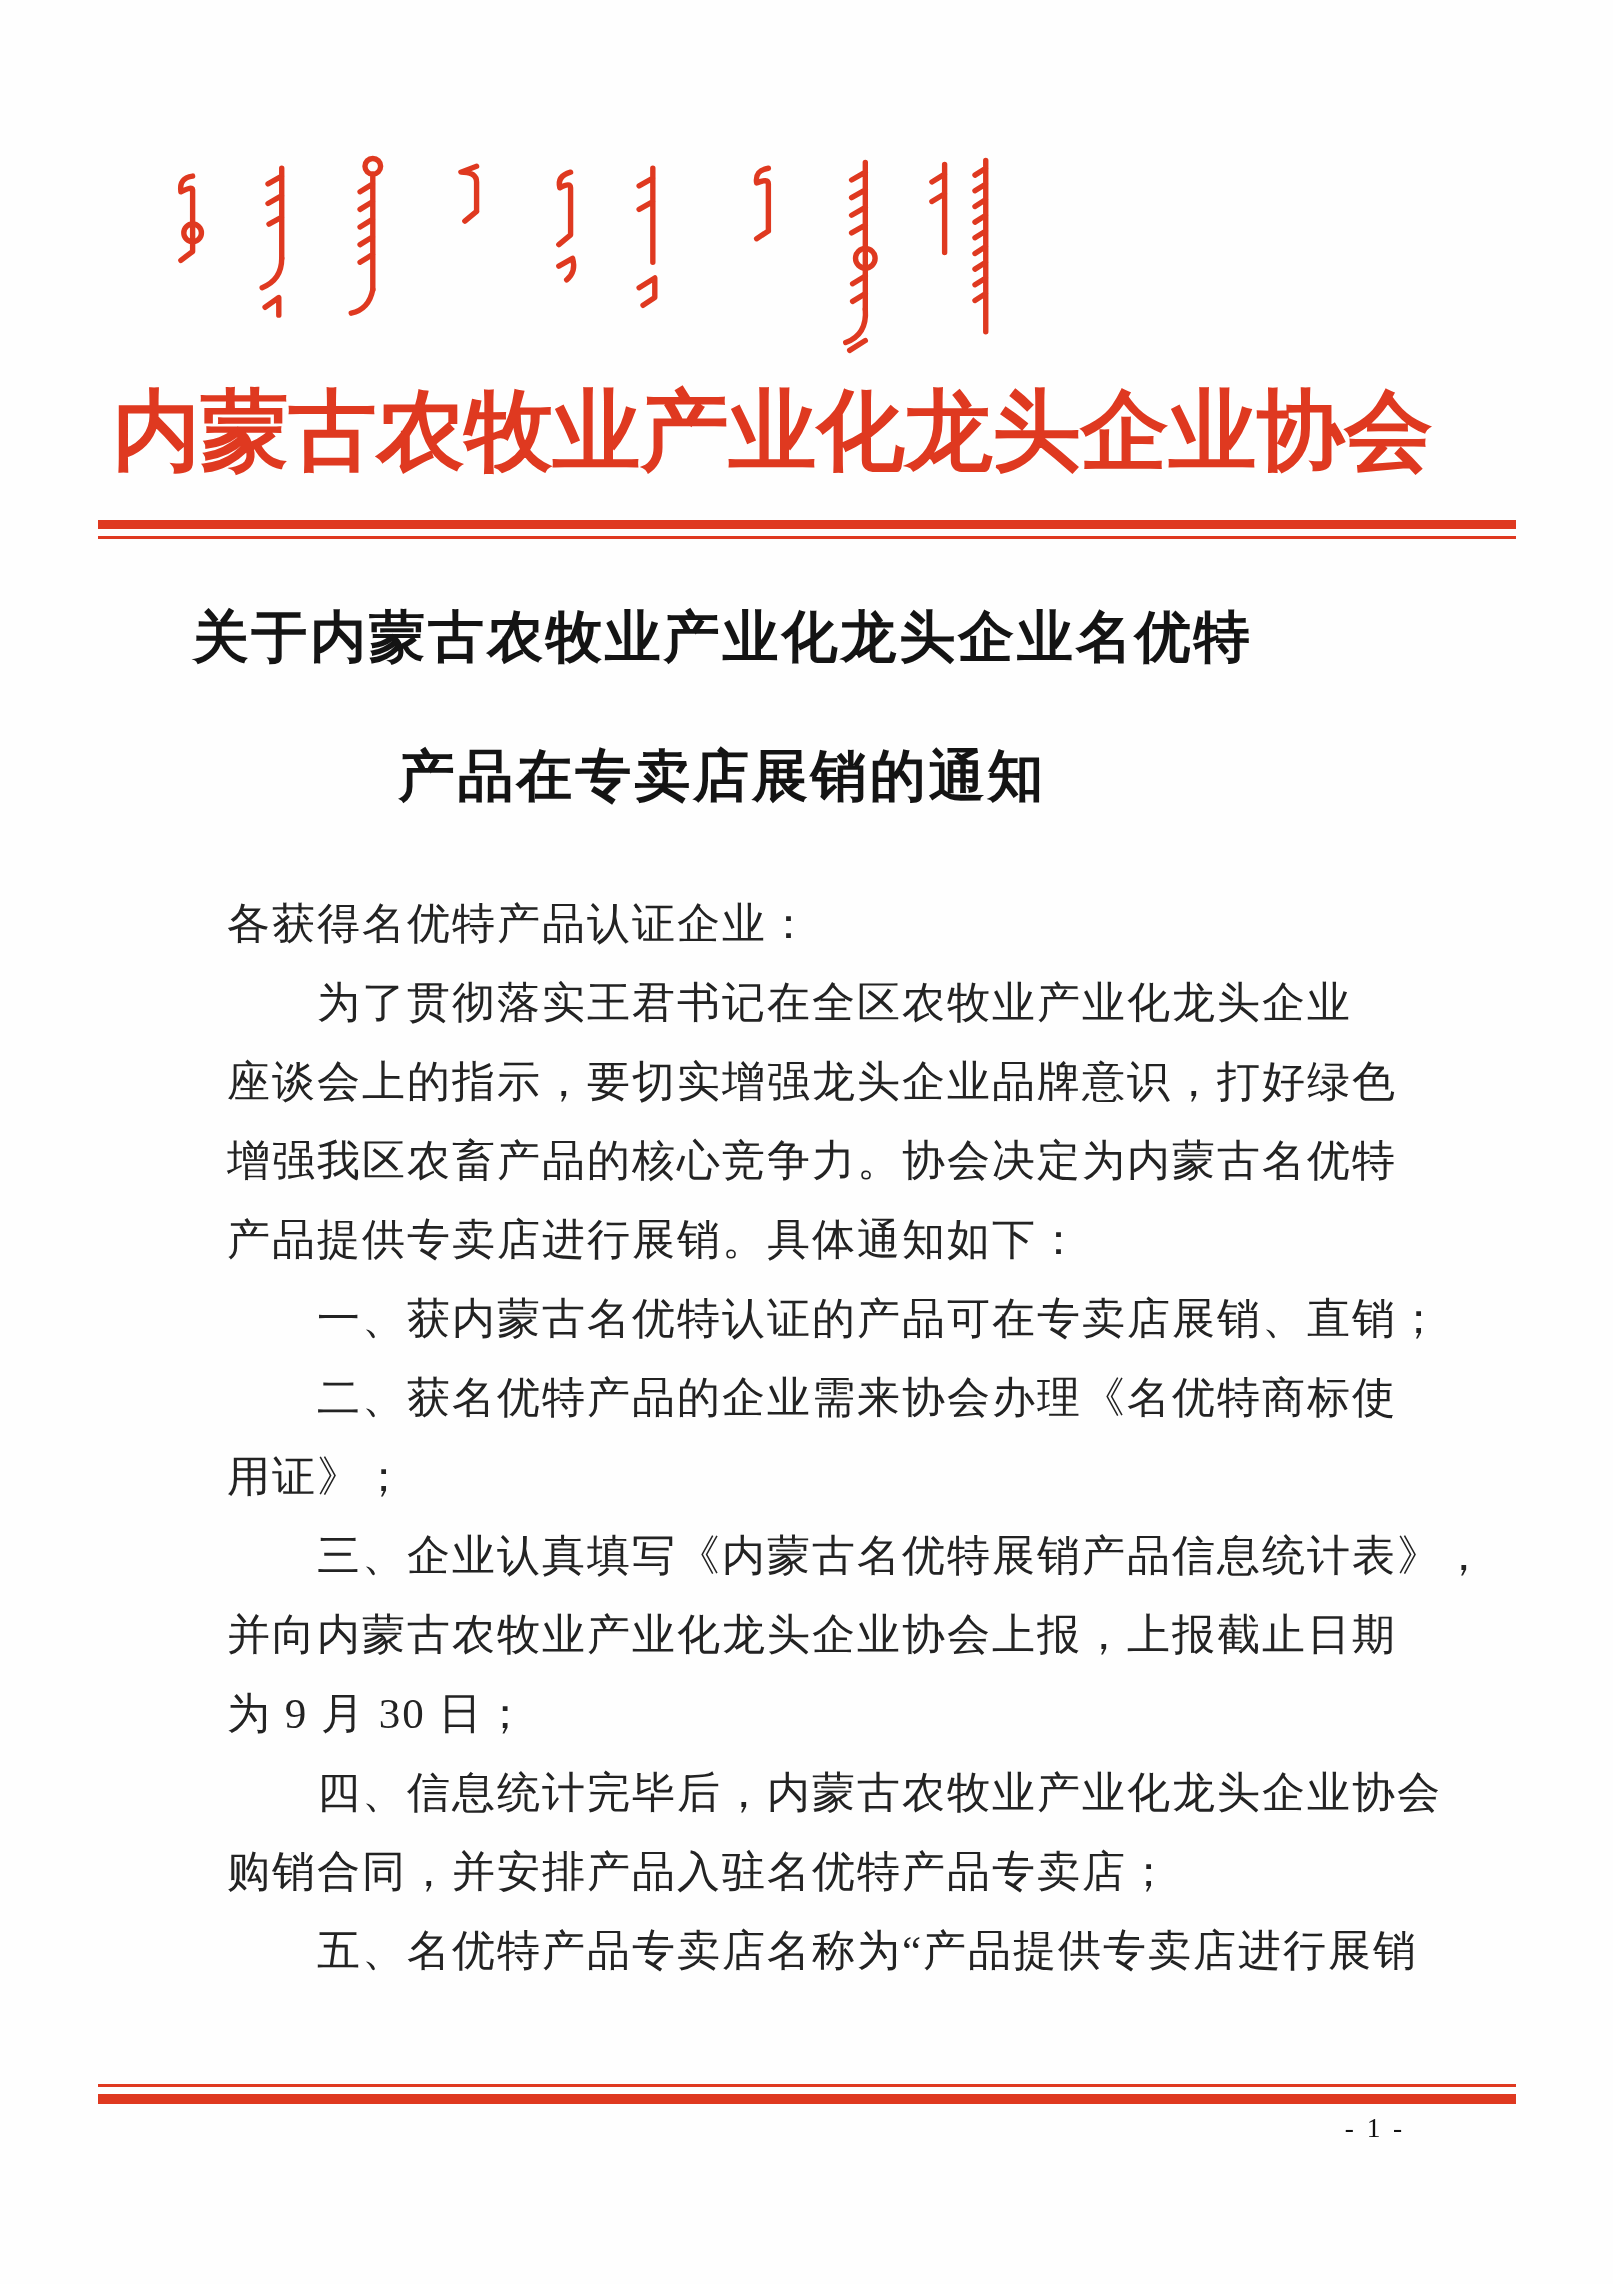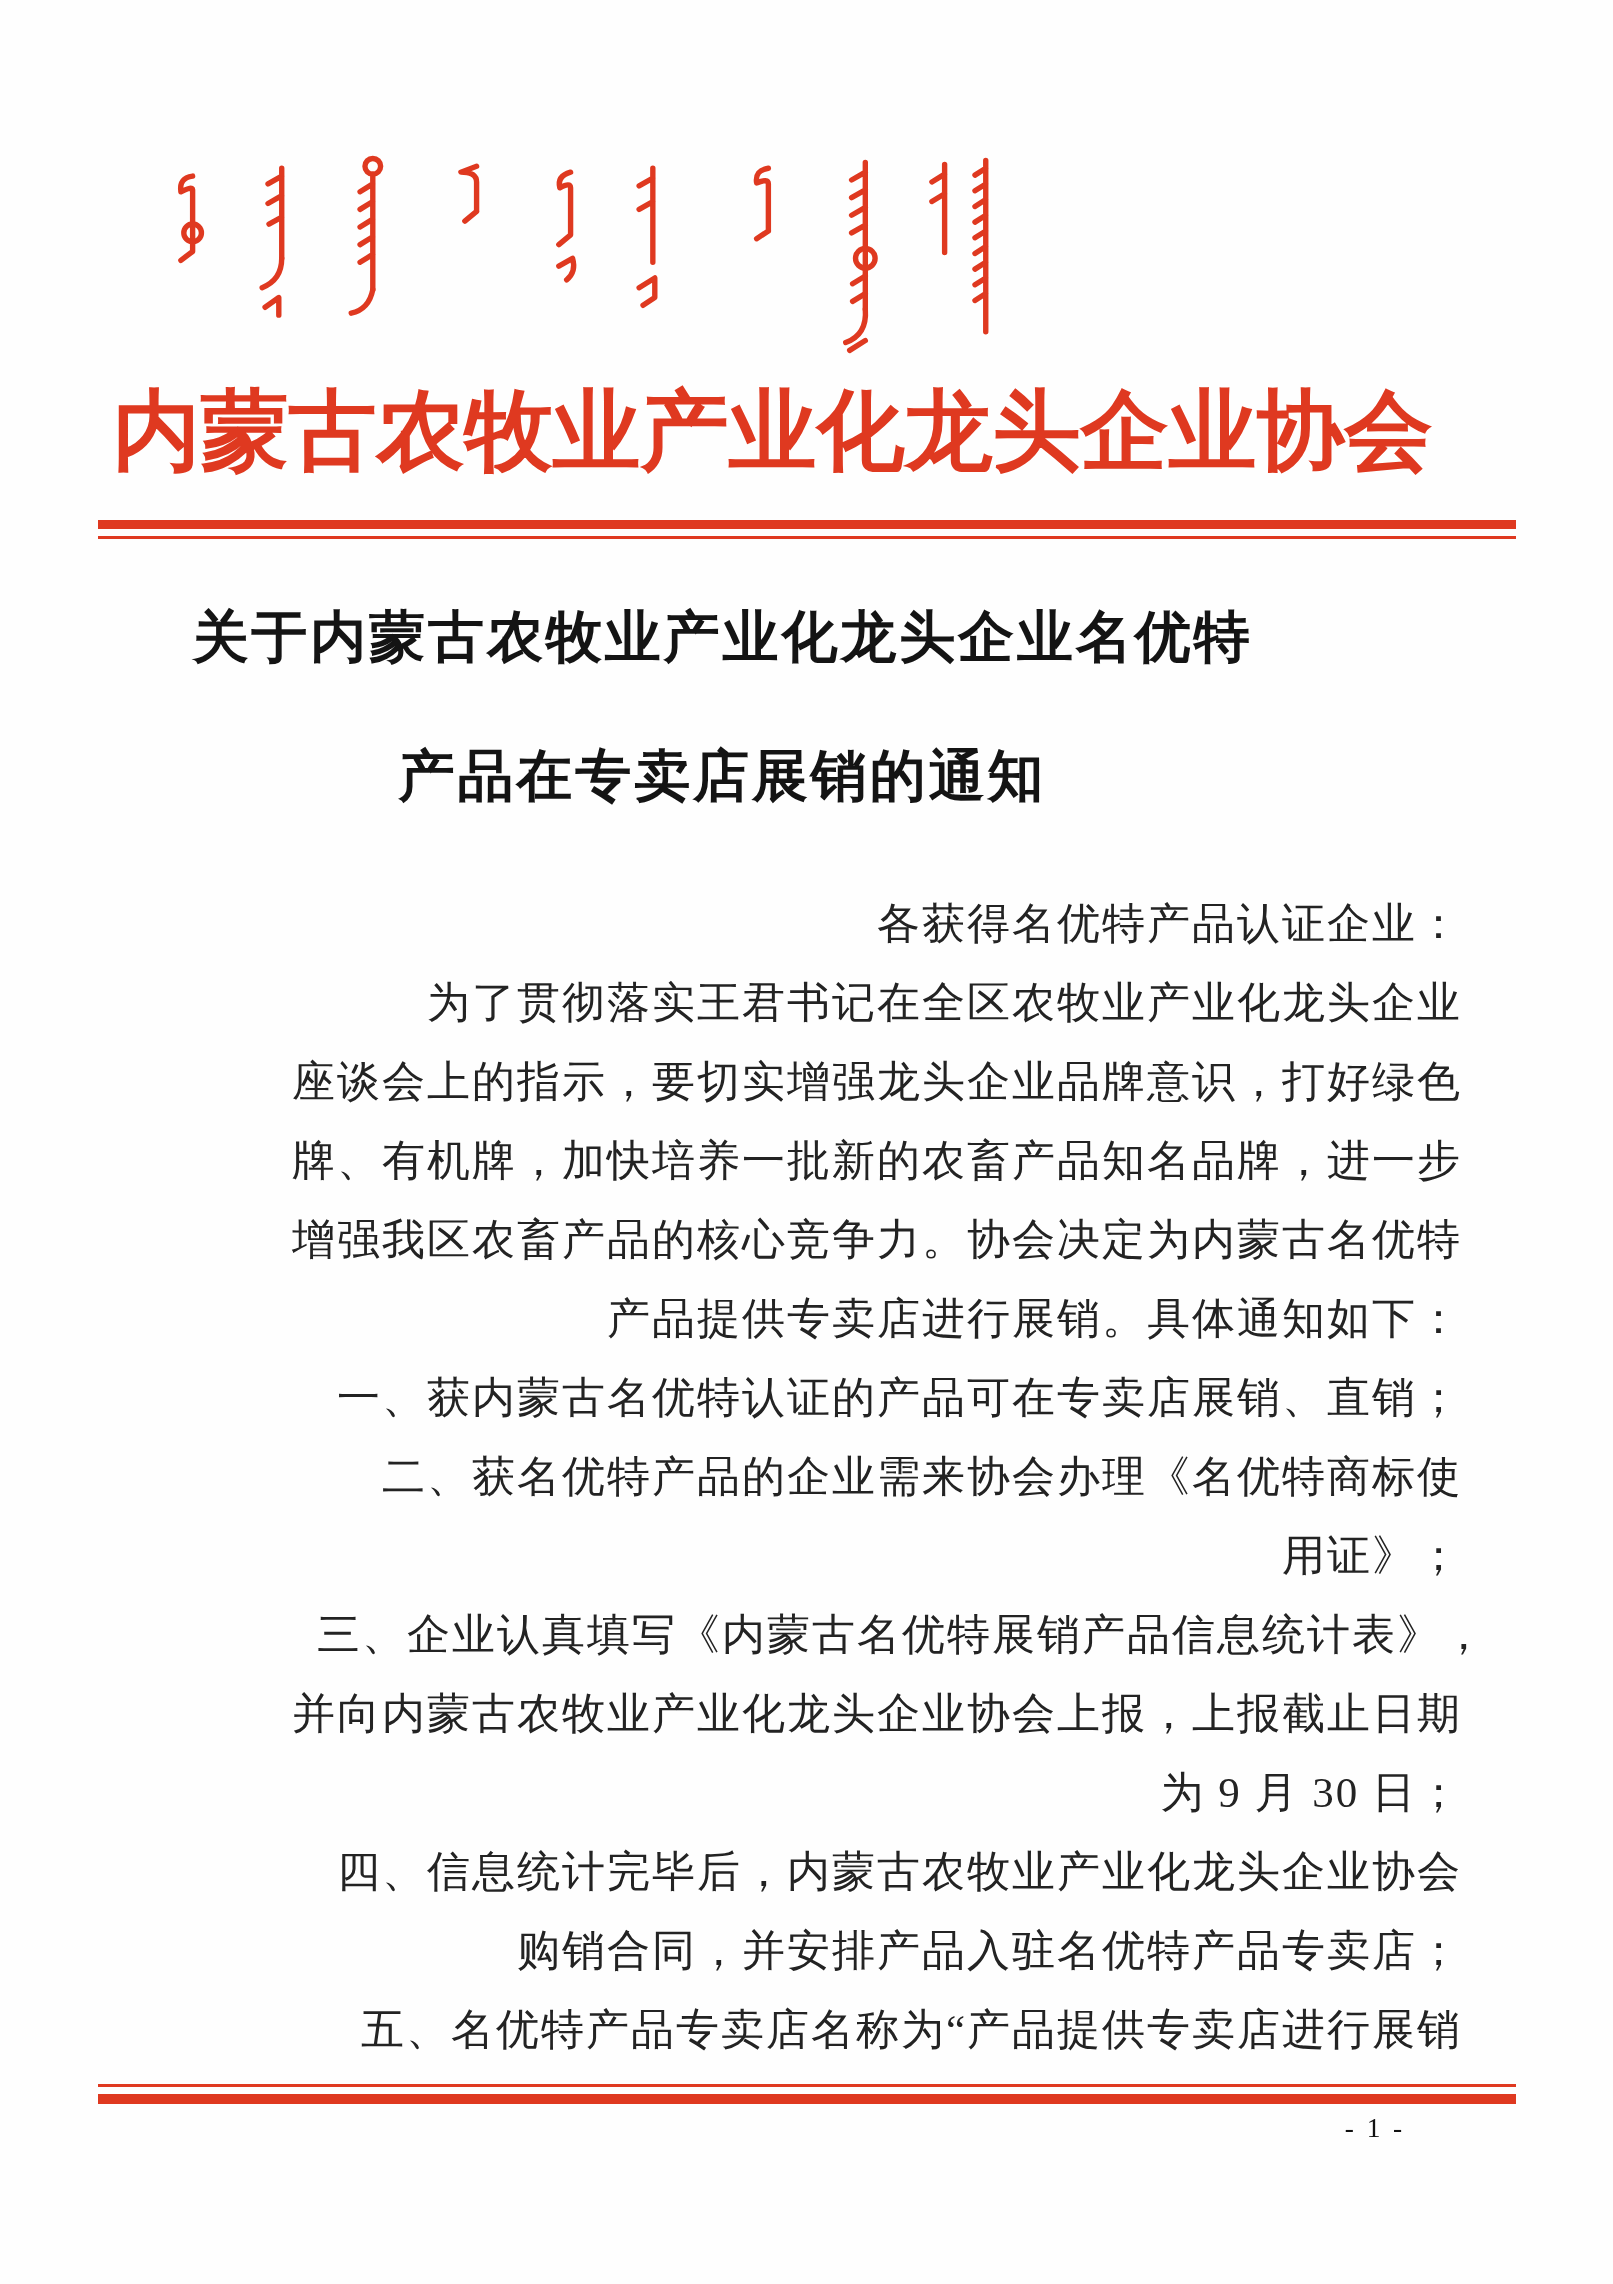--- a/index.html
+++ b/index.html
@@ -21,21 +21,21 @@
   .doc-title{
     position:absolute;left:0;width:1445px;text-align:center;font-weight:bold;
     color:#141414;font-size:56px;letter-spacing:2.9px;white-space:nowrap;
   }
   .dt1{top:600px;}
   .dt2{top:739px;}
   .body-text{
     position:absolute;left:227px;top:884px;width:1235px;
     font-size:43px;line-height:79px;color:#232323;letter-spacing:2px;
   }
-  .line{white-space:nowrap;height:79px;text-align:right;}
+  .line{white-space:nowrap;height:79px;}
   .indent{padding-left:90px;}
   .pagenum{
     position:absolute;top:2113px;right:208px;font-size:27.4px;color:#111111;
     letter-spacing:2.9px;font-family:"Liberation Serif","DejaVu Serif",serif;
   }
 </style>
 </head>
 <body>
 
 <div class="page">
@@ -81,21 +81,20 @@
   <div class="rule rule-a"></div>
   <div class="rule rule-b"></div>
 
   <div class="doc-title dt1">关于内蒙古农牧业产业化龙头企业名优特</div>
   <div class="doc-title dt2">产品在专卖店展销的通知</div>
 
   <div class="body-text">
     <div class="line">各获得名优特产品认证企业：</div>
     <div class="line indent">为了贯彻落实王君书记在全区农牧业产业化龙头企业</div>
     <div class="line">座谈会上的指示，要切实增强龙头企业品牌意识，打好绿色</div>
-    <div class="line">牌、有机牌，加快培养一批新的农畜产品知名品牌，进一步</div>
     <div class="line">增强我区农畜产品的核心竞争力。协会决定为内蒙古名优特</div>
     <div class="line">产品提供专卖店进行展销。具体通知如下：</div>
     <div class="line indent">一、获内蒙古名优特认证的产品可在专卖店展销、直销；</div>
     <div class="line indent">二、获名优特产品的企业需来协会办理《名优特商标使</div>
     <div class="line">用证》；</div>
     <div class="line indent">三、企业认真填写《内蒙古名优特展销产品信息统计表》，</div>
     <div class="line">并向内蒙古农牧业产业化龙头企业协会上报，上报截止日期</div>
     <div class="line">为 9 月 30 日；</div>
     <div class="line indent">四、信息统计完毕后，内蒙古农牧业产业化龙头企业协会</div>
     <div class="line">购销合同，并安排产品入驻名优特产品专卖店；</div>

